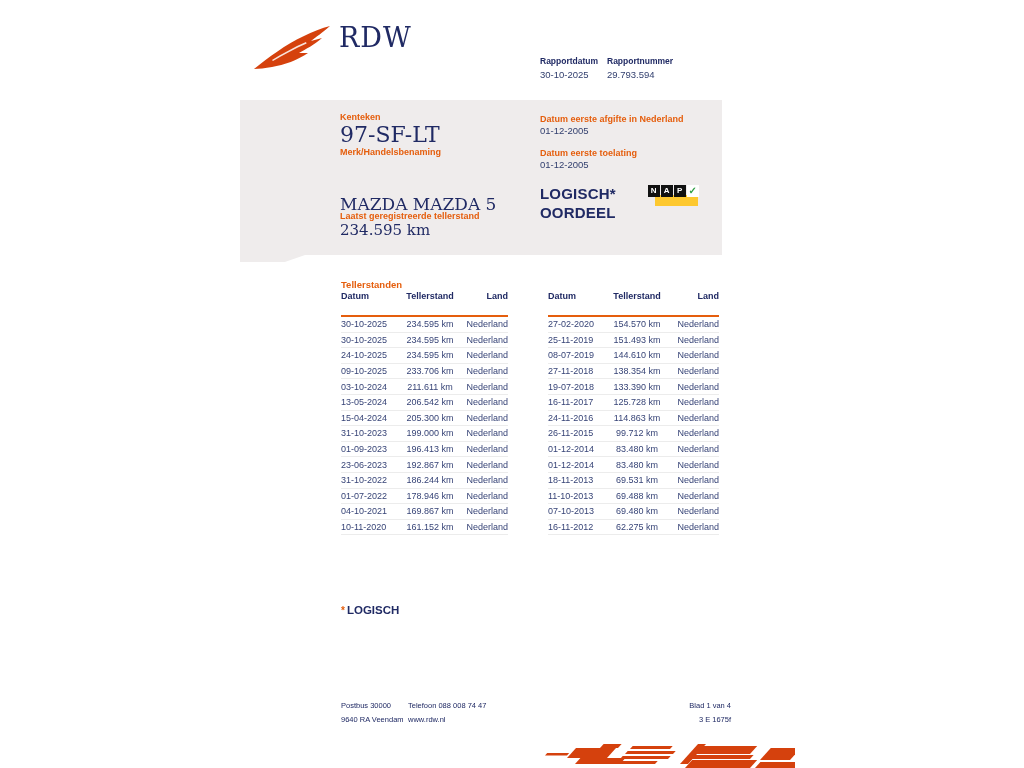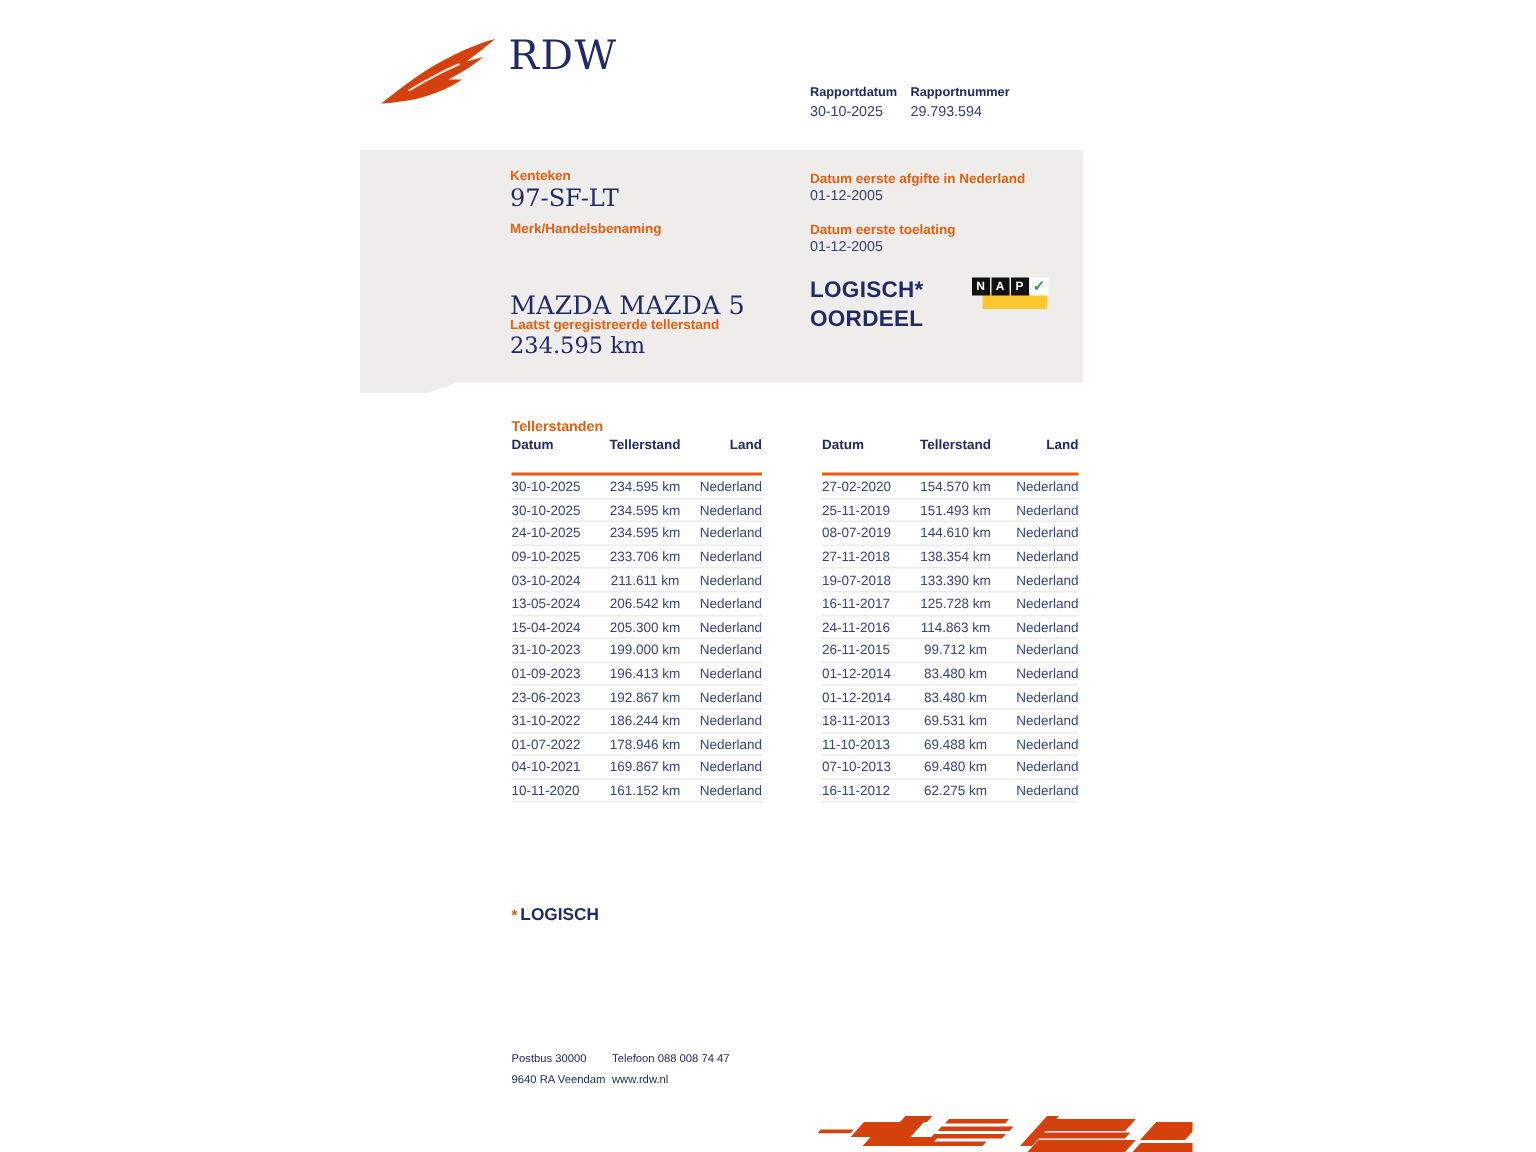--- a/index.html
+++ b/index.html
@@ -17,21 +17,21 @@
   .meta-col2{left:607px;top:56px;}
   .meta-label{font-size:8.5px;font-weight:700;color:#202a64;}
   .meta-value{font-size:9.5px;color:#33406f;margin-top:3px;}
 
   
   .panel{left:240px;top:100px;width:482px;height:162px;background:#efecec;
          clip-path:polygon(0 0,100% 0,100% 95.7%,13.5% 95.7%,9.3% 100%,0 100%);}
   .olabel{font-size:9px;font-weight:700;color:#e55e0d;}
   .serif-val{font-family:"DejaVu Serif",serif;color:#202a64;}
   .p-kenteken-l{left:100px;top:12px;}
-  .p-kenteken-v{left:100px;top:22px;font-size:16px;}
+  .p-kenteken-v{left:100px;top:22px;font-size:22px;}
   .p-brand-l{left:100px;top:47px;}
   .p-brand-v{left:100px;top:57px;font-size:17px;margin-top:37px;}
   .p-odo-l{left:100px;top:111px;}
   .p-odo-v{left:100px;top:121px;font-size:15px;}
   .p-issue-l{left:300px;top:14px;}
   .p-issue-v{left:300px;top:25px;font-size:9.5px;color:#33406f;}
   .p-adm-l{left:300px;top:48px;}
   .p-adm-v{left:300px;top:59px;font-size:9.5px;color:#33406f;}
   .verdict{left:300px;top:84px;font-size:15px;font-weight:800;line-height:19px;
            color:#202a64;letter-spacing:0.2px;}
@@ -290,20 +290,24 @@
     <span class="exp-star">*</span><span>LOGISCH</span>
   </div>
 
   <div class="abs footer-col f-addr">
     <div>Postbus 30000</div>
     <div>9640 RA Veendam</div>
   </div>
   <div class="abs footer-col f-contact">
     <div>Telefoon 088 008 74 47</div>
     <div>www.rdw.nl</div>
+  </div>
+  <div class="abs footer-col f-page">
+    <div>Blad 1 van 4</div>
+    <div>3 E 1675f</div>
   </div>
 
   <svg class="abs stripes" viewBox="0 0 250 28" preserveAspectRatio="none">
     <g fill="#d5410d">
       <polygon points="2.2,13 24.2,13 22,15.5 0,15.5"></polygon>
       <polygon points="31,8 71,8 62,18 22,18"></polygon>
       <polygon points="35.4,18 80.4,18 75,24 30,24"></polygon>
       <polygon points="58.6,4 76.6,4 73,8 55,8"></polygon>
       <polygon points="87.7,6 127.7,6 125,9 85,9"></polygon>
       <polygon points="82.7,11 130.7,11 128,14 80,14"></polygon>

